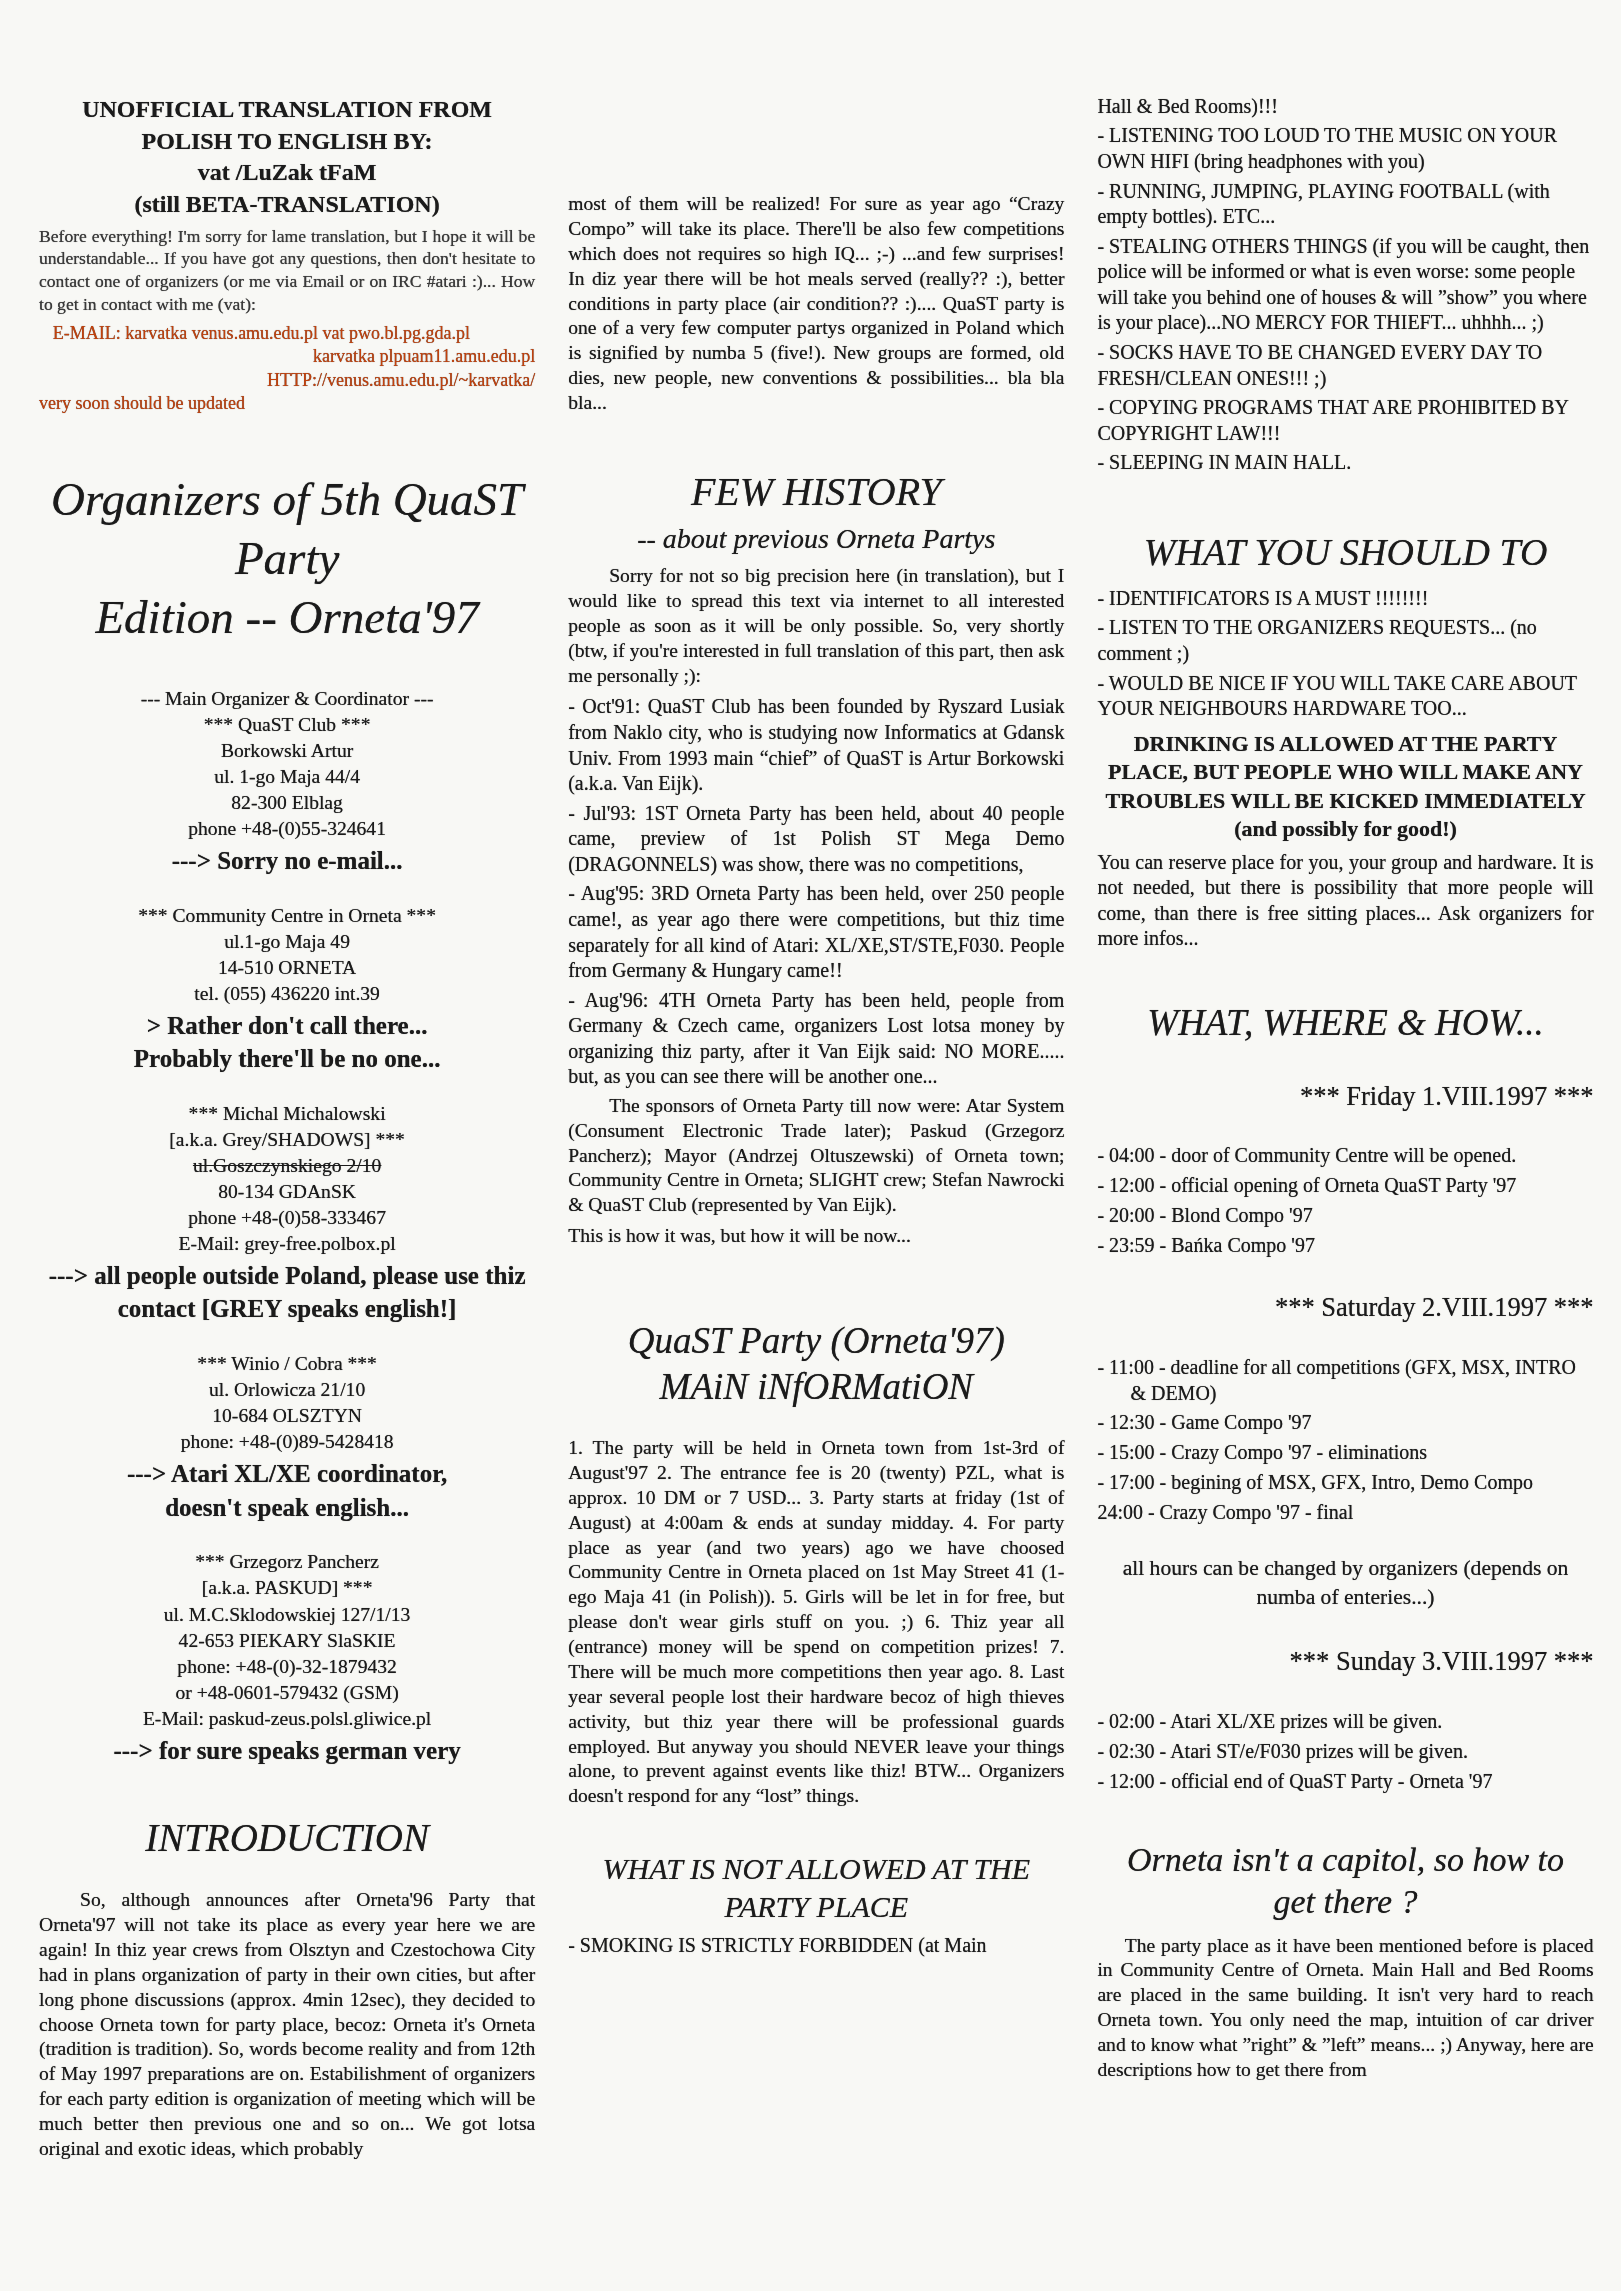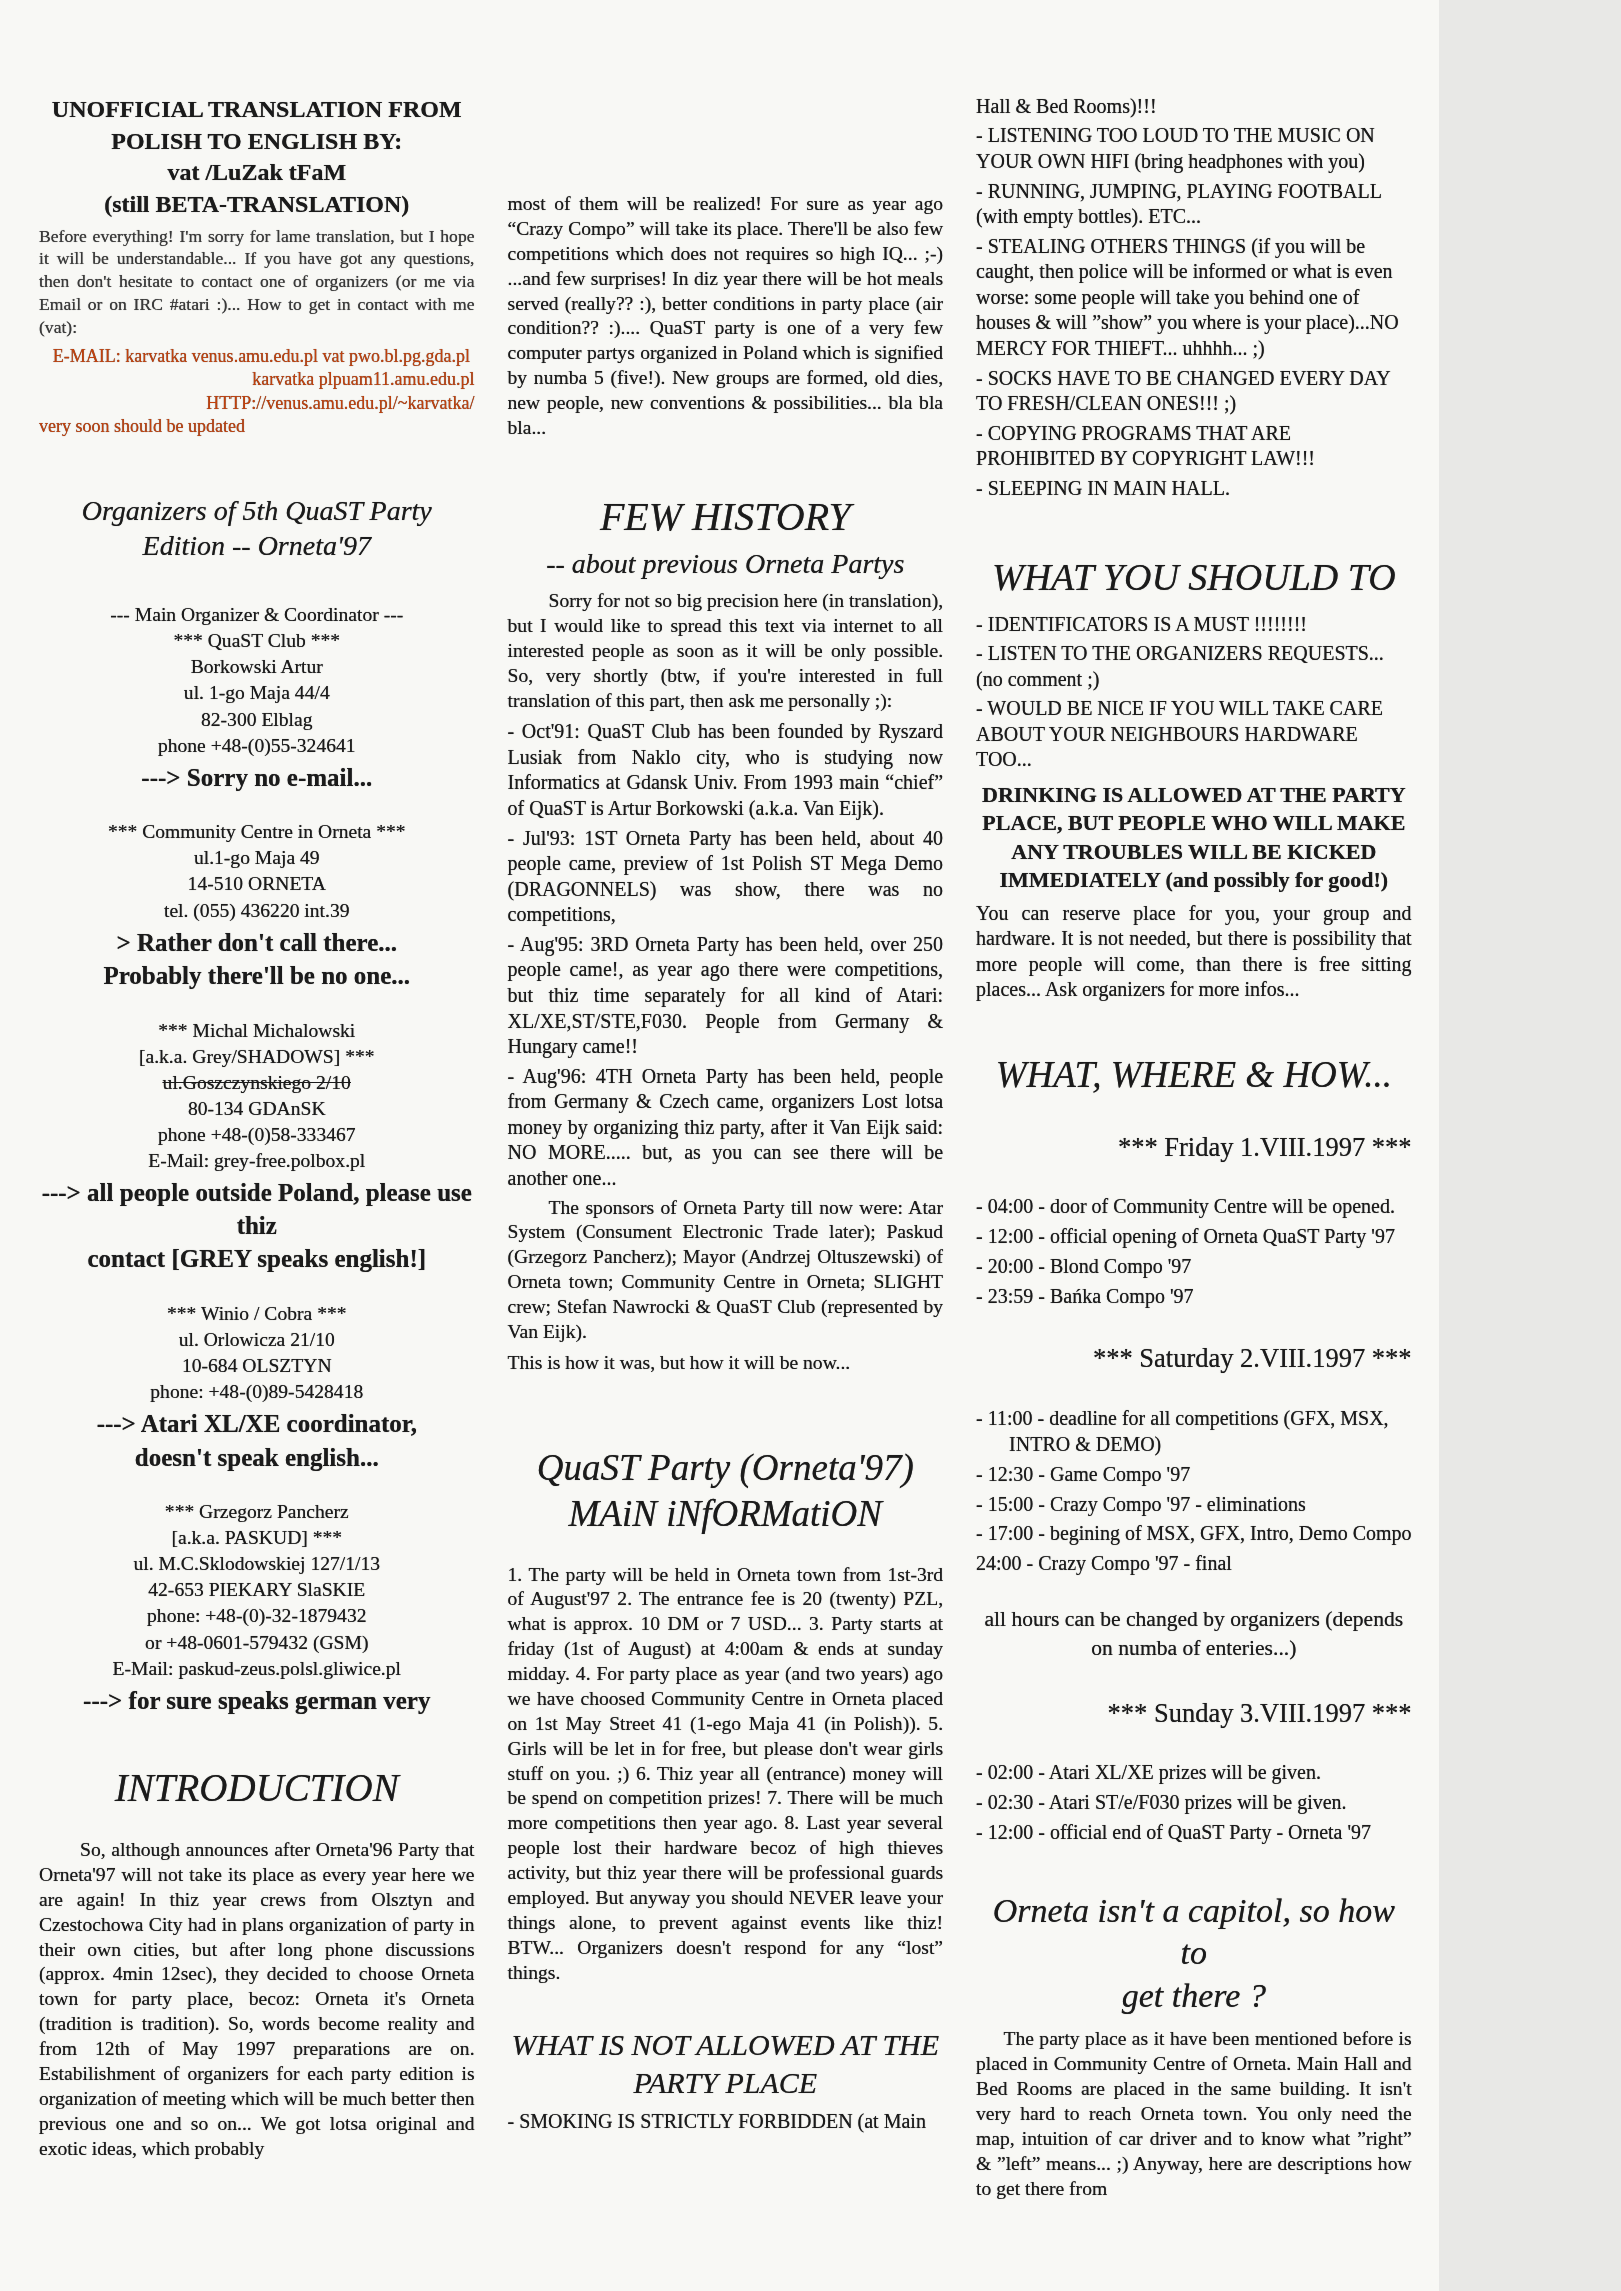--- a/index.html
+++ b/index.html
@@ -1,35 +1,35 @@
 <!DOCTYPE html>
 <html><head>
 <meta charset="utf-8">
 <style>
   html,body{margin:0;padding:0;background:#e8e8e6;}
   .page{
-    width:1439px;height:2292px;box-sizing:border-box;
+    width:1621px;height:2292px;box-sizing:border-box;
     background:#f8f8f5;
     padding:94px 27.4px 29px 39px;
     font-family:"Liberation Serif","DejaVu Serif",serif;
     color:#1b1b1b;
     text-shadow:0 0 0.7px rgba(25,25,25,.8);
     overflow:hidden;
   }
   .cols{display:grid;grid-template-columns:1fr 1fr 1fr;column-gap:33px;}
   .col{font-size:19.6px;line-height:1.27;}
   .right-al{text-align:right;}
   .ind>:first-child, .ind{text-indent:0;}
   p{margin:0 0 5.9px 0;}
   .para{ text-align:justify; }
   .para.fl{ text-indent:41px; }
   .t-head{font-weight:bold;font-size:24px;line-height:1.32;text-align:center;margin-bottom:3.9px;}
   .small-note{font-size:17.6px;line-height:1.3;color:#3a3a3a;text-align:justify;margin-top:2px;}
   .contact{font-size:18px;color:#c2410c;line-height:1.3;margin-top:2px;}
-  .h-script{font-style:italic;text-align:center;font-size:28px;line-height:1.25;margin:33px 0 25.5px 0;}
+  .h-script{font-style:italic;text-align:center;font-size:47px;line-height:1.25;margin:33px 0 25.5px 0;}
   .h-script.sm{font-size:32px;}
   .sub-script{font-style:italic;text-align:center;font-size:28px;margin-top:-21.6px;margin-bottom:7.8px;}
   .org-block{text-align:center;margin:25.5px 0;}
   .org-block div{line-height:1.33;}
   .org-note{font-weight:bold;font-size:25px;line-height:1.3;margin-top:2px;}
   .strike{text-decoration:line-through;}
   .hist-item{text-align:justify;margin-bottom:2px;}
   .day-head{text-align:right;font-size:26.5px;margin:33px 0 29px 0;}
   .sched{margin:0 0 7.8px 0;}
   .sched div{padding-left:33px;text-indent:-33px;margin-bottom:3.9px;font-size:20px;line-height:1.3;}

